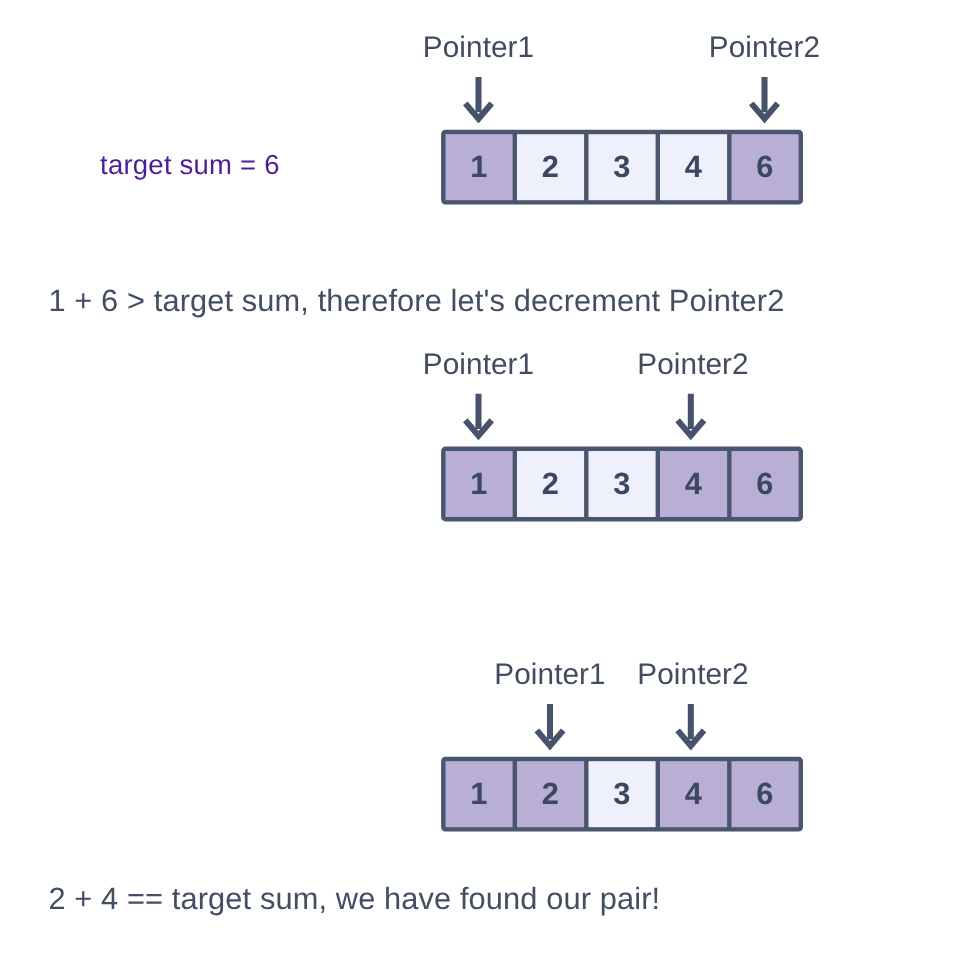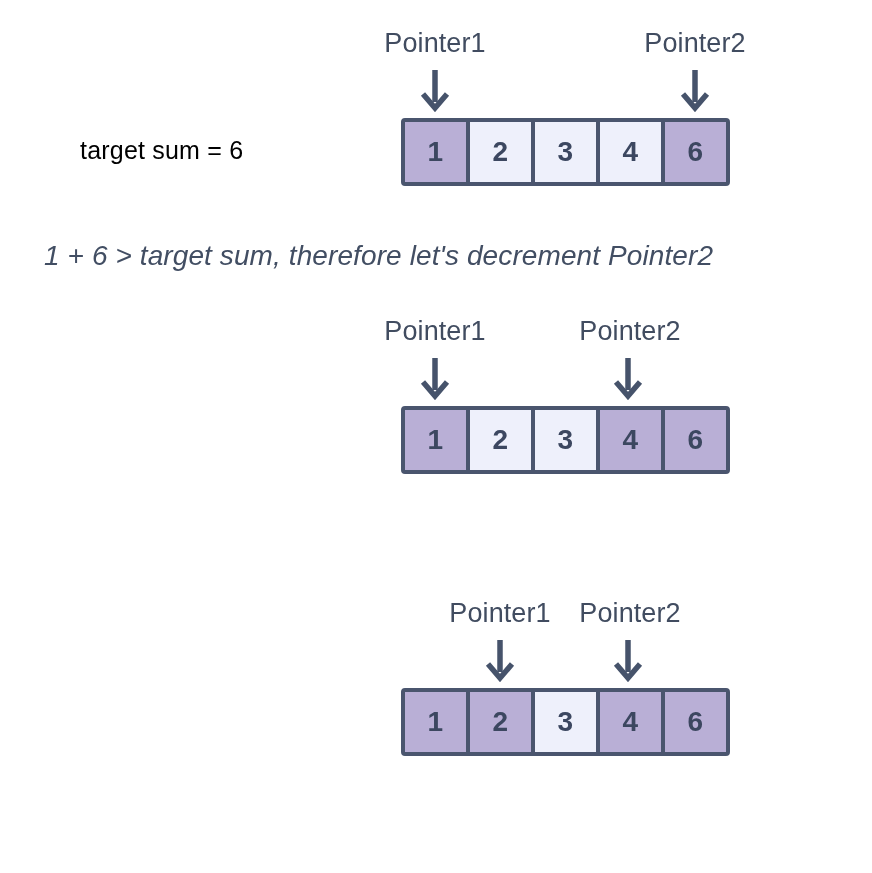--- a/index.html
+++ b/index.html
@@ -29,24 +29,24 @@
     font-size: 28px;
     font-weight: 400;
     letter-spacing: 0.1px;
     color: #424e63;
     white-space: nowrap;
   }
 
   
   .target-label {
     position: absolute;
-    left: 80px;
+    left: 91px;
     top: 136px;
     font-size: 25px;
-    color: #000000;
+    color: #4c1d95;
     white-space: nowrap;
     letter-spacing: 0.2px;
   }
 
   
   .pointer-label {
     position: absolute;
     font-size: 27px;
     color: #414c60;
     white-space: nowrap;
@@ -116,21 +116,21 @@
   <div class="target-label">target sum = 6</div>
 
   <div class="array" id="array-0" style="left:401px; top:118px;">
       <div class="cell highlight">1</div>
       <div class="cell plain">2</div>
       <div class="cell plain">3</div>
       <div class="cell plain">4</div>
       <div class="cell highlight">6</div>
     </div>
 
-  <div class="caption" style="top:240px;font-style:italic;">1 + 6 &gt; target sum, therefore let's decrement Pointer2</div>
+  <div class="caption" style="top:258px;">1 + 6 &gt; target sum, therefore let's decrement Pointer2</div>
 
   <div class="pointer-label" style="left:435px; top:316px;">Pointer1</div>
 
   <svg class="arrow" style="left:435px; top:356px;" viewBox="0 0 34 44">
     <path d="M17 2 L17 34" stroke="#46536b" stroke-width="5.5" stroke-linecap="butt" fill="none"></path>
     <path d="M5 26 L17 40 L29 26" stroke="#46536b" stroke-width="5.5" fill="none" stroke-linejoin="miter" stroke-linecap="butt"></path>
   </svg>
 
   <div class="pointer-label" style="left:630px; top:316px;">Pointer2</div>
 
@@ -163,14 +163,15 @@
   </svg>
 
   <div class="array" id="array-2" style="left:401px; top:688px;">
       <div class="cell highlight">1</div>
       <div class="cell highlight">2</div>
       <div class="cell plain">3</div>
       <div class="cell highlight">4</div>
       <div class="cell highlight">6</div>
     </div>
 
+  <div class="caption" style="top:801px;">2 + 4 == target sum, we have found our pair!</div>
 
 </div>
 
 </body></html>

